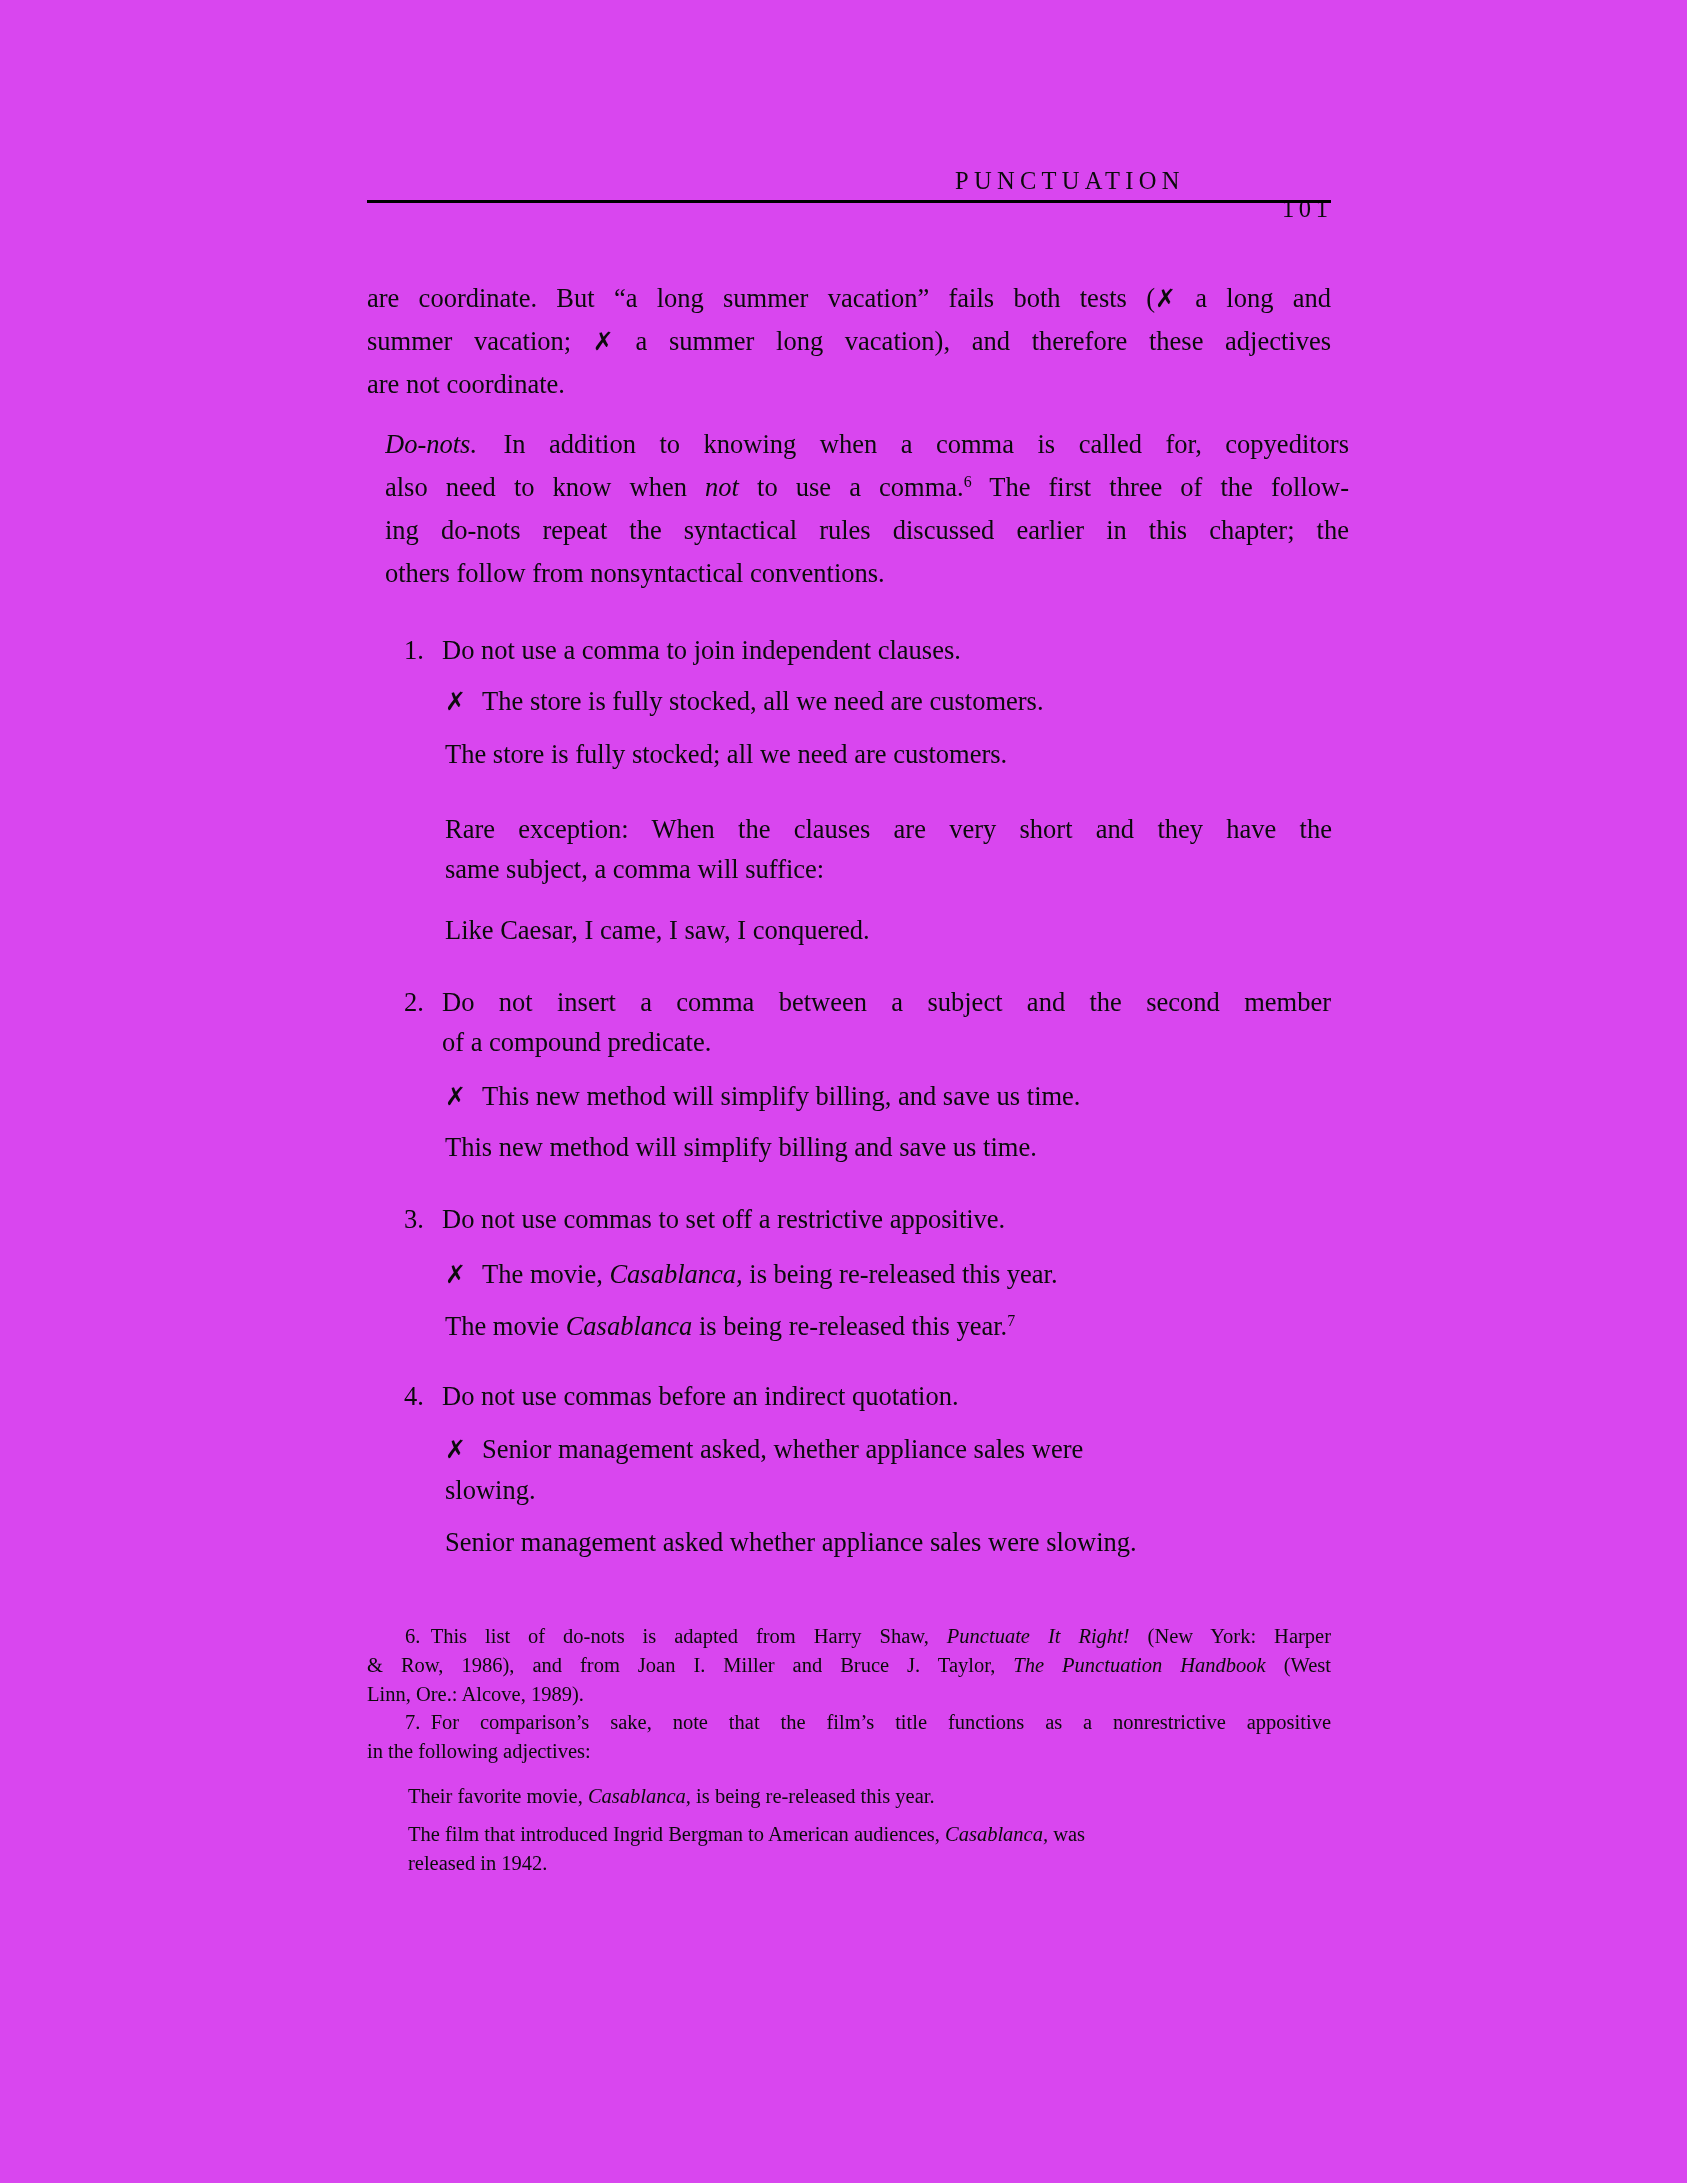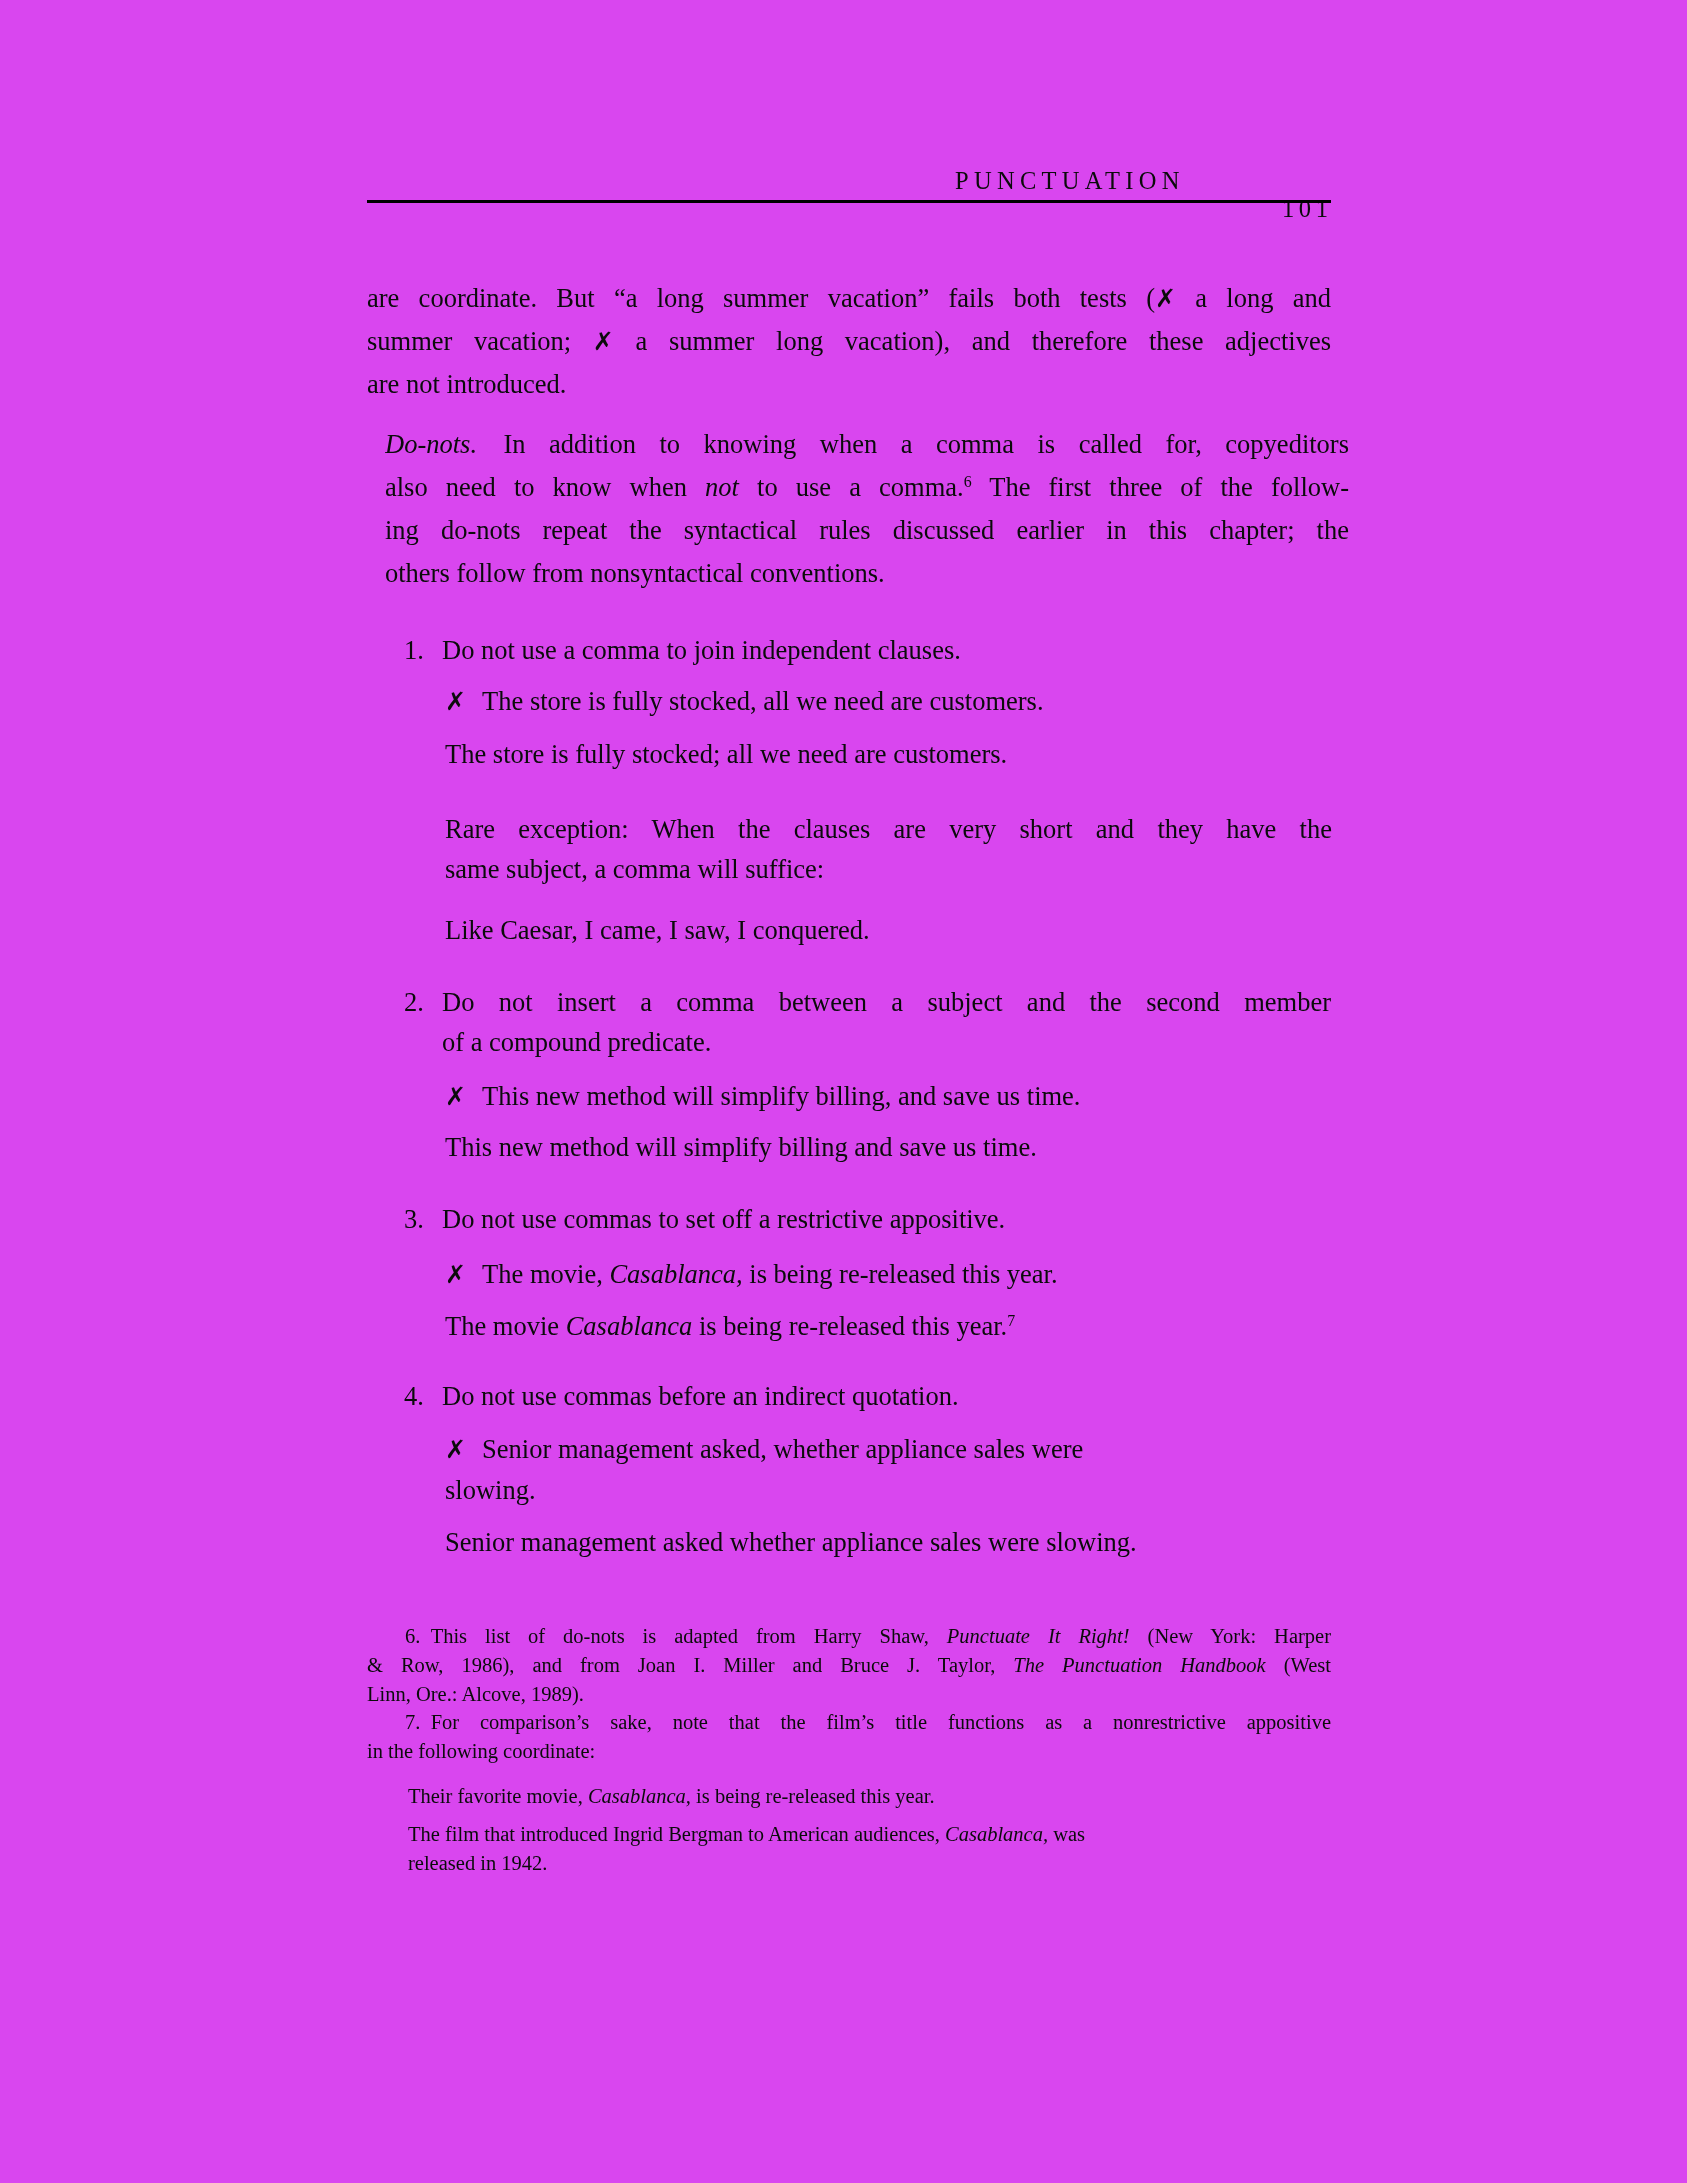--- a/index.html
+++ b/index.html
@@ -31,21 +31,21 @@
 
 <div class="page">
 
   <span class="blk head-title" style="left:955px;top:167px;">PUNCTUATION</span>
   <span class="blk head-num" style="left:1282px;top:167px;">101</span>
   <div class="blk rule" style="left:367px;top:200px;width:964px;"></div>
 
   <div class="blk body-block" style="left:367px;top:277px;width:964px;">
       <div class="line j"><span>are coordinate. But “a long summer vacation” fails both tests (</span><span class="xmark">✗</span><span> a long and</span></div>
       <div class="line j"><span>summer vacation; </span><span class="xmark">✗</span><span> a summer long vacation), and therefore these adjectives</span></div>
-      <div class="line"><span>are not introduced.</span></div>
+      <div class="line"><span>are not coordinate.</span></div>
     </div>
 
   <div class="blk body-block" style="left:385px;top:423px;width:964px;">
       <div class="line j"><span class="it">Do-nots.</span><span> In addition to knowing when a comma is called for, copyeditors</span></div>
       <div class="line j"><span>also need to know when </span><span class="it">not</span><span> to use a comma.</span><sup>6</sup><span> The first three of the follow-</span></div>
       <div class="line j"><span>ing do-nots repeat the syntactical rules discussed earlier in this chapter; the</span></div>
       <div class="line"><span>others follow from nonsyntactical conventions.</span></div>
     </div>
 
   <div class="blk num-block" style="left:404px;top:630px;">1.</div>
@@ -101,21 +101,21 @@
       <div class="line"><span>Senior management asked whether appliance sales were slowing.</span></div>
     </div>
 
   <div class="blk fn-block" style="left:367px;top:1622px;width:964px;">
       <div class="line j" style="text-indent: 38px;"><span>6. This list of do-nots is adapted from Harry Shaw, </span><span class="it">Punctuate It Right!</span><span> (New York: Harper</span></div>
       <div class="line j"><span>&amp; Row, 1986), and from Joan I. Miller and Bruce J. Taylor, </span><span class="it">The Punctuation Handbook</span><span> (West</span></div>
       <div class="line"><span>Linn, Ore.: Alcove, 1989).</span></div>
     </div>
   <div class="blk fn-block" style="left:367px;top:1708px;width:964px;">
       <div class="line j" style="text-indent: 38px;"><span>7. For comparison’s sake, note that the film’s title functions as a nonrestrictive appositive</span></div>
-      <div class="line"><span>in the following coordinate:</span></div>
+      <div class="line"><span>in the following adjectives:</span></div>
     </div>
   <div class="blk fn-block" style="left:408px;top:1782px;width:925px;">
       <div class="line"><span>Their favorite movie, </span><span class="it">Casablanca,</span><span> is being re-released this year.</span></div>
     </div>
   <div class="blk fn-block" style="left:408px;top:1820px;width:925px;">
       <div class="line"><span>The film that introduced Ingrid Bergman to American audiences, </span><span class="it">Casablanca,</span><span> was</span></div>
       <div class="line"><span>released in 1942.</span></div>
     </div>
 
 </div>

